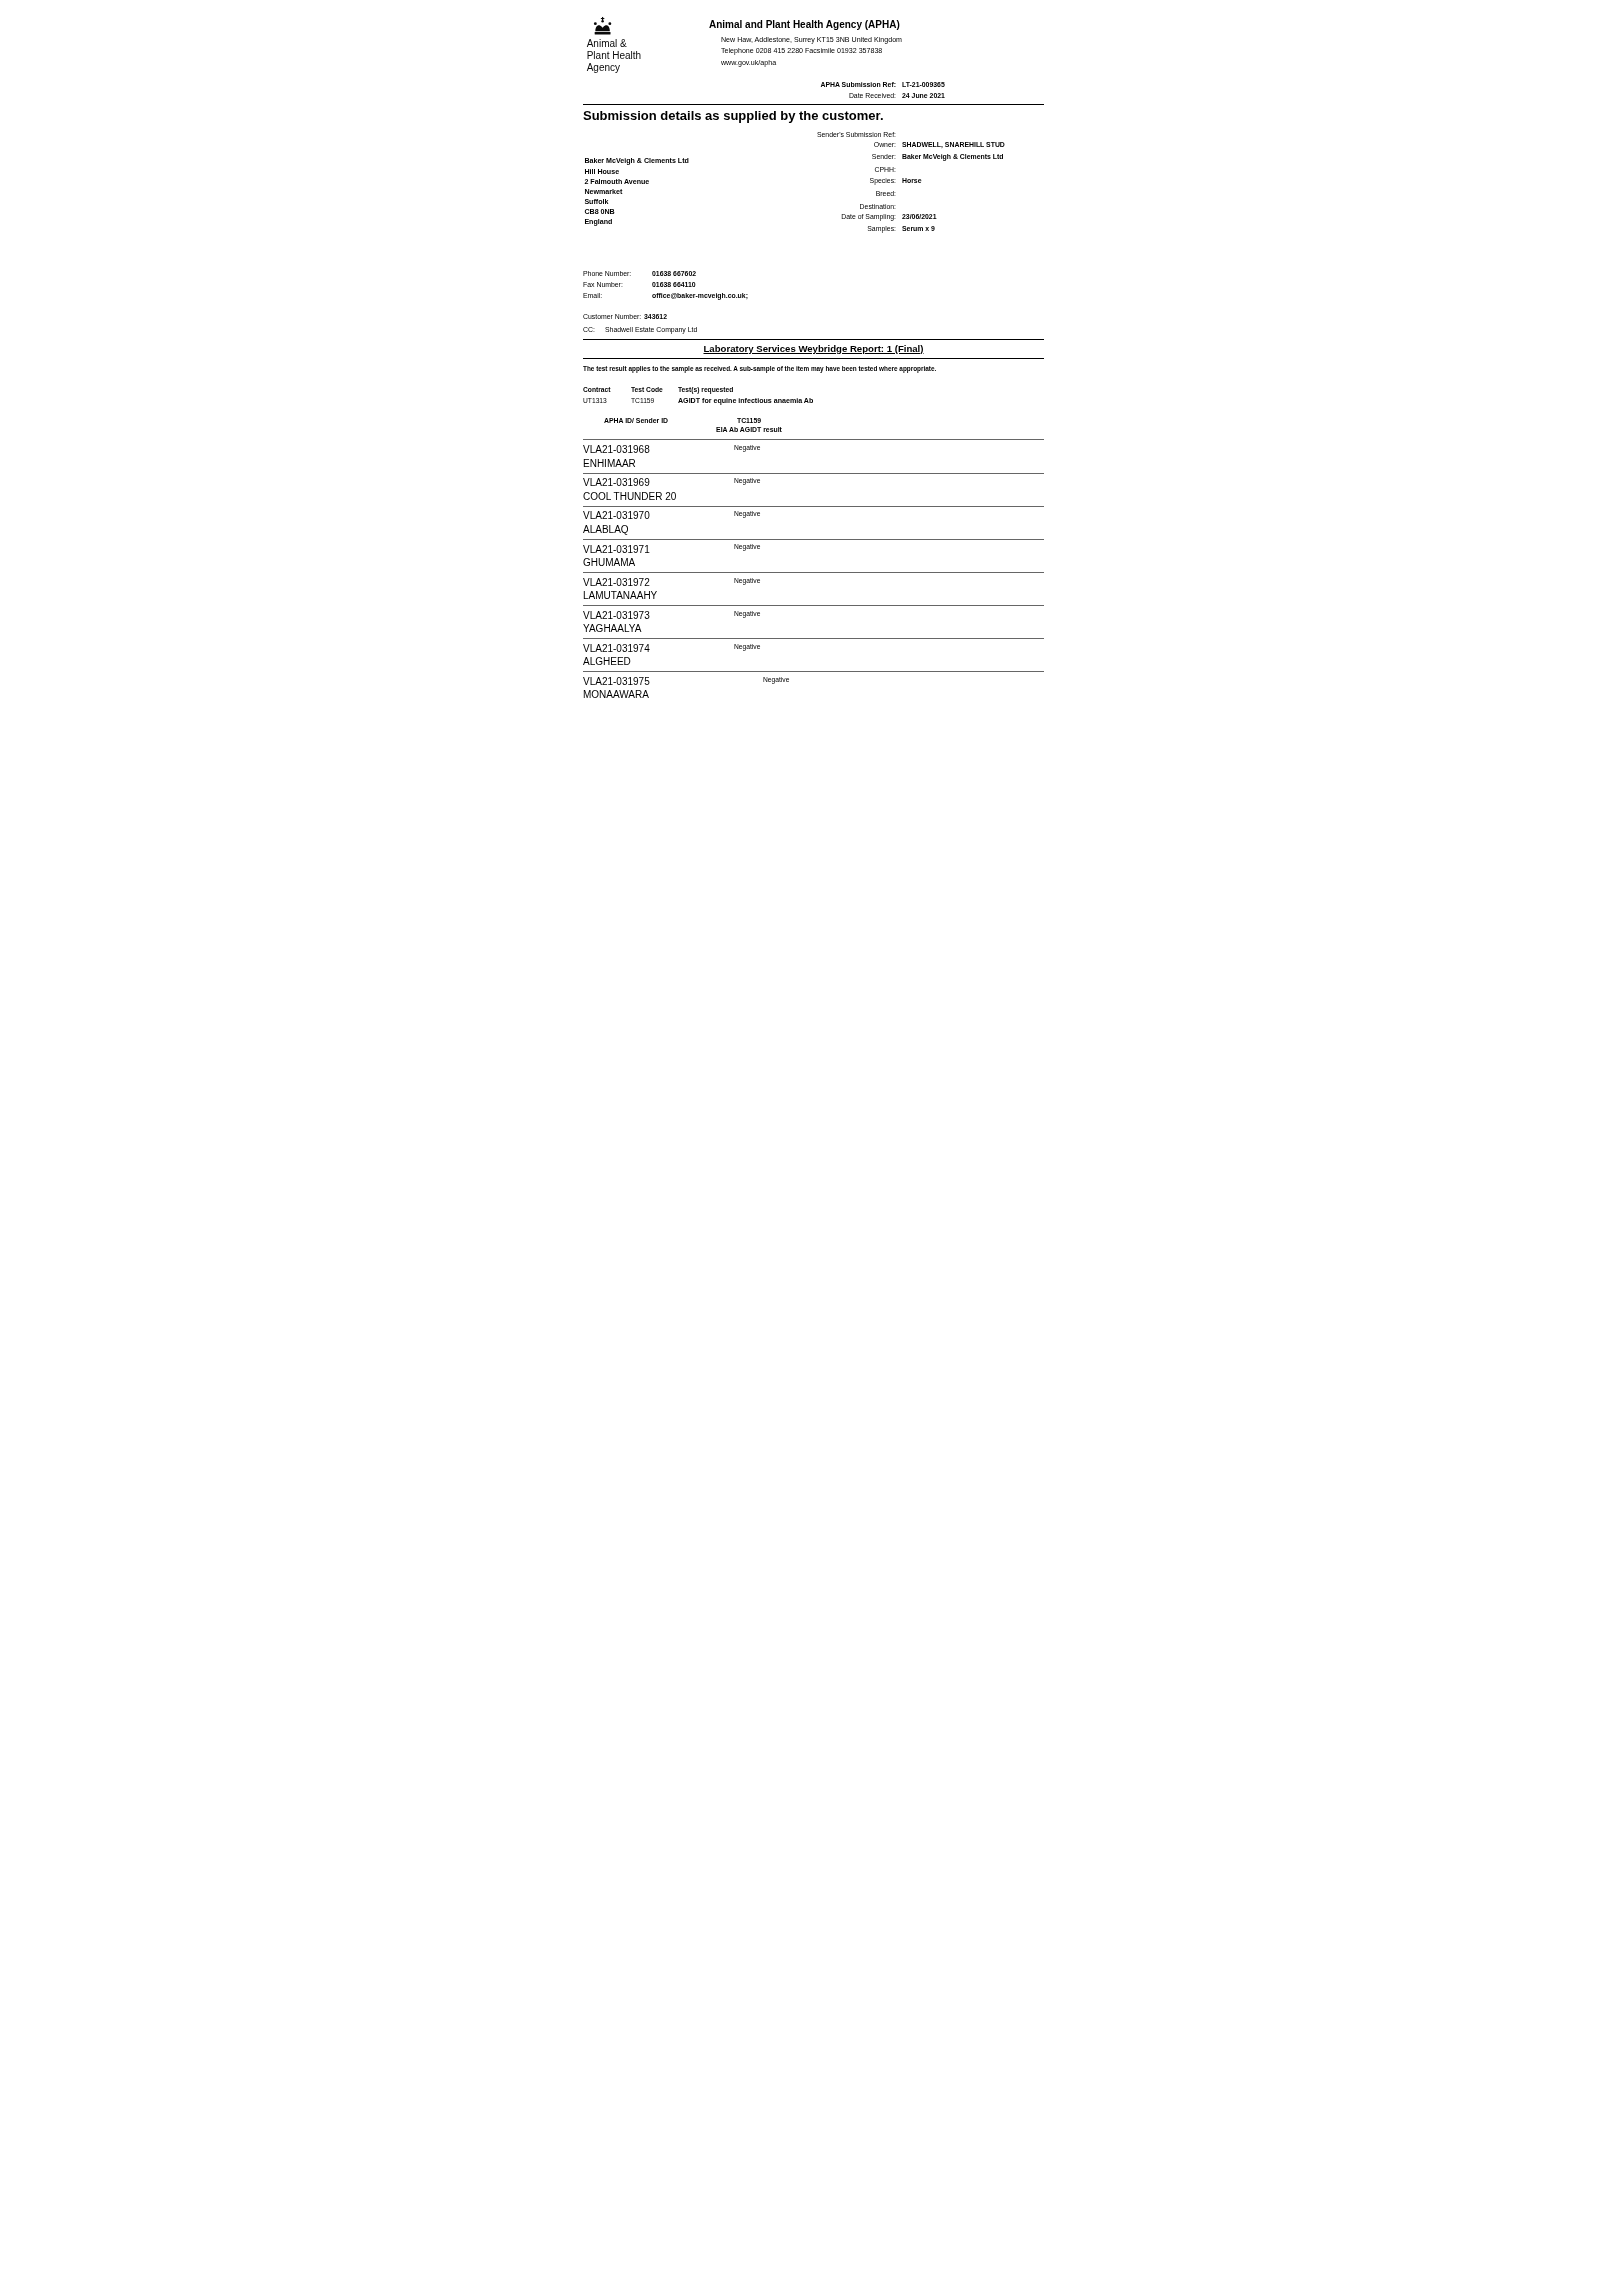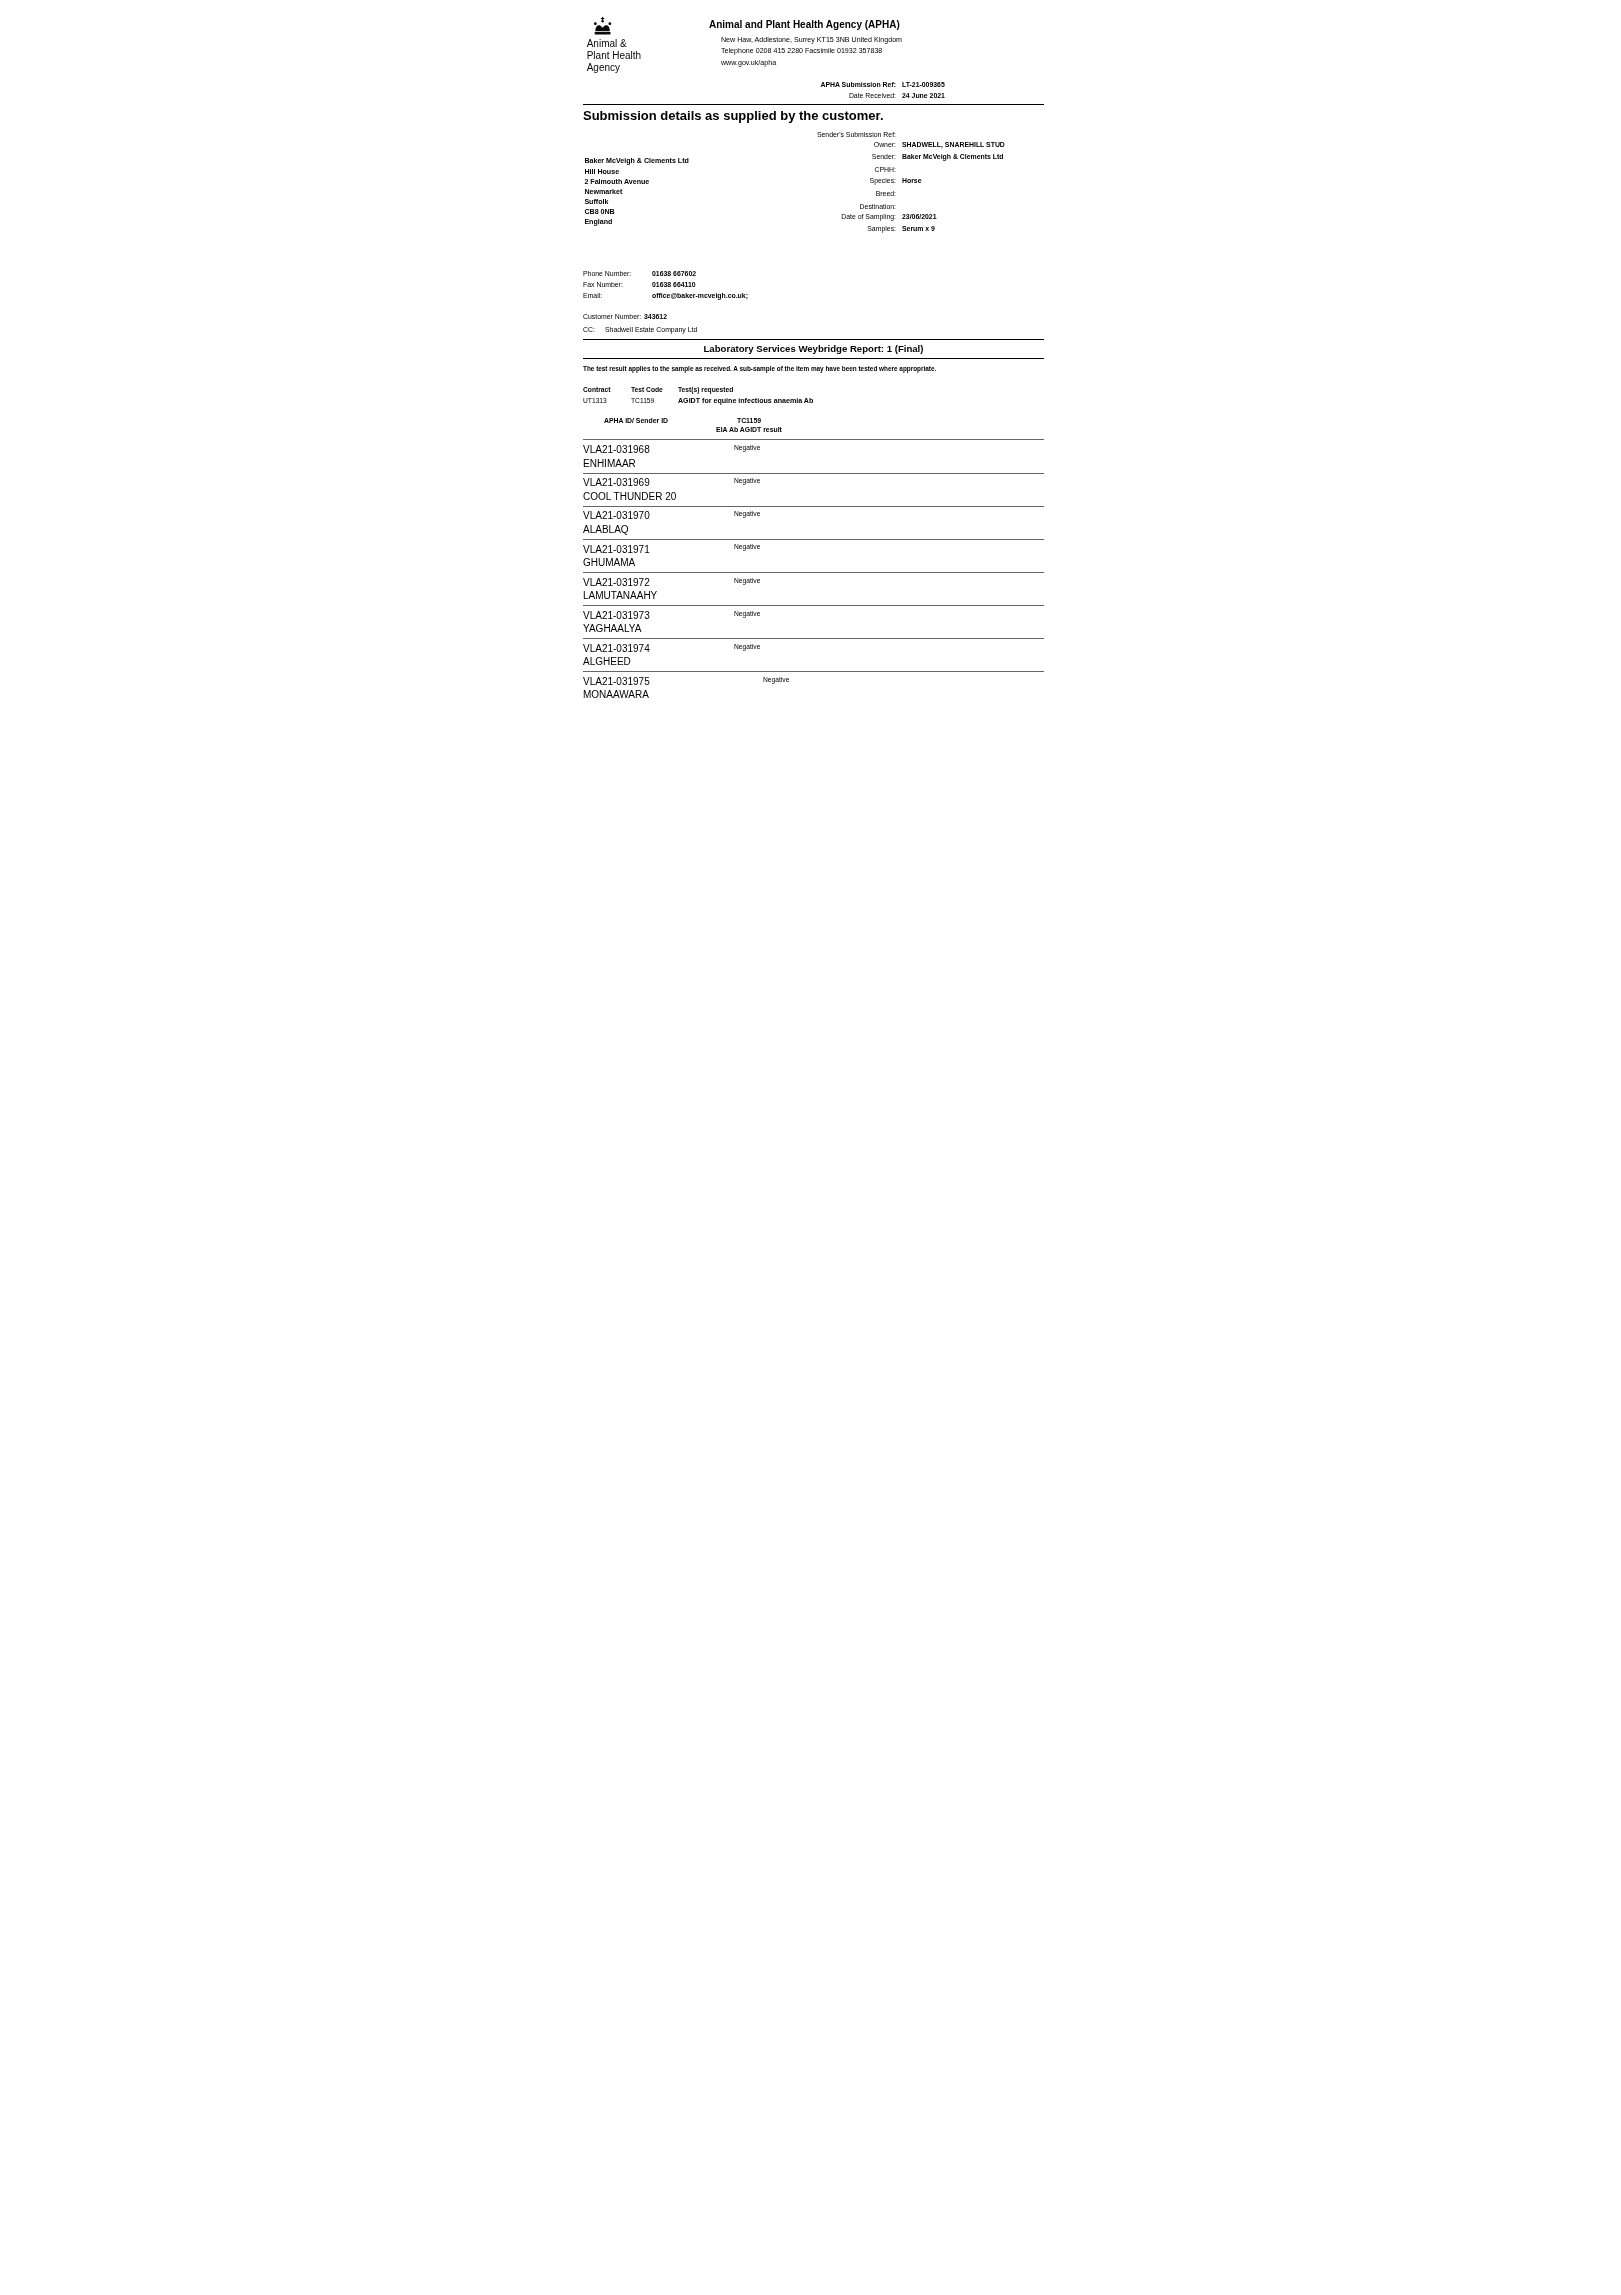--- a/index.html
+++ b/index.html
@@ -38,21 +38,21 @@
   .contact { margin-top: 32px; }
   .contact-row { display: flex; margin-bottom: 4.1px; }
   .contact-label { flex: 0 0 69px; }
   .contact-value { font-weight: bold; }
 
   .customer-row { margin-top: 13.8px; }
   .customer-row .kv-inline-value { font-weight: bold; margin-left: 2.8px; }
   .cc-row { margin-top: 6.4px; display: flex; }
   .cc-label { flex: 0 0 22px; }
 
-  .report-title { text-align: center; font-weight: bold; font-size: 9.6px; padding: 3.2px 0 3.7px; }
+  .report-title { text-align: center; font-weight: bold; font-size: 9.6px; padding: 3.2px 0 3.7px; text-decoration: underline; }
   .disclaimer { font-weight: bold; font-size: 6.4px; margin-top: 6.4px; }
 
   .contract { display: grid; grid-template-columns: 48px 47px 1fr; row-gap: 3.7px; margin-top: 13.8px; }
   .contract-h { font-weight: bold; font-size: 6.7px; }
   .contract-v { font-size: 6.7px; }
   .contract-test-name { font-weight: bold; font-size: 7.1px; }
 
   .results-header { display: grid; grid-template-columns: 106px 120px 1fr; margin-top: 11px; padding-bottom: 4.6px; border-bottom: 0.7px solid #666; }
   .rh-cell { text-align: center; font-weight: bold; font-size: 6.9px; line-height: 1.4; }
   .result-row { display: grid; grid-template-columns: 151px 1fr; padding: 2.8px 0 2.3px; border-bottom: 0.7px solid #666; }

